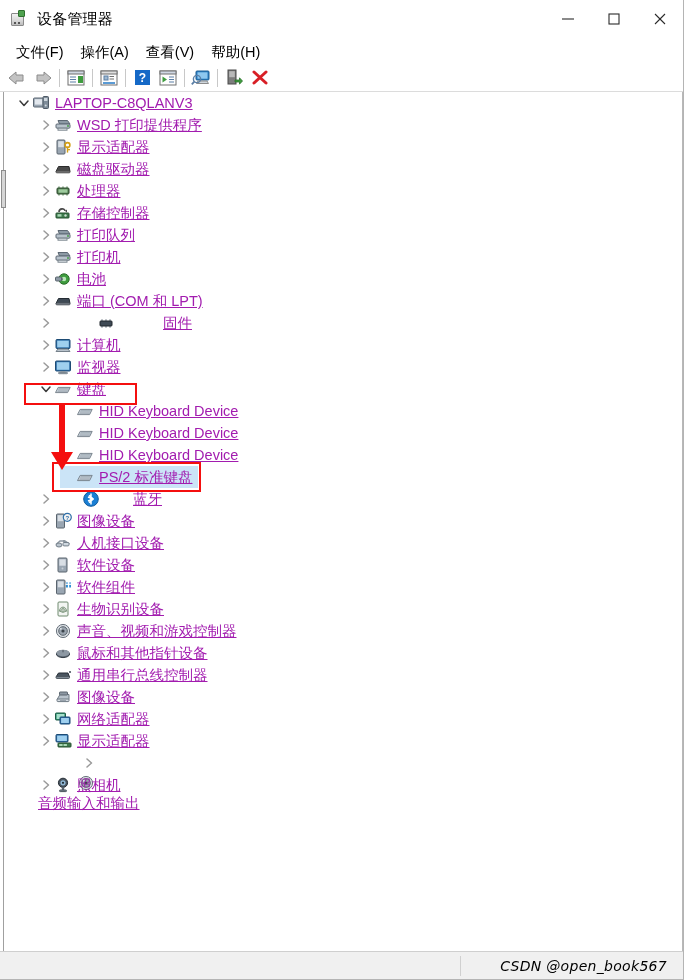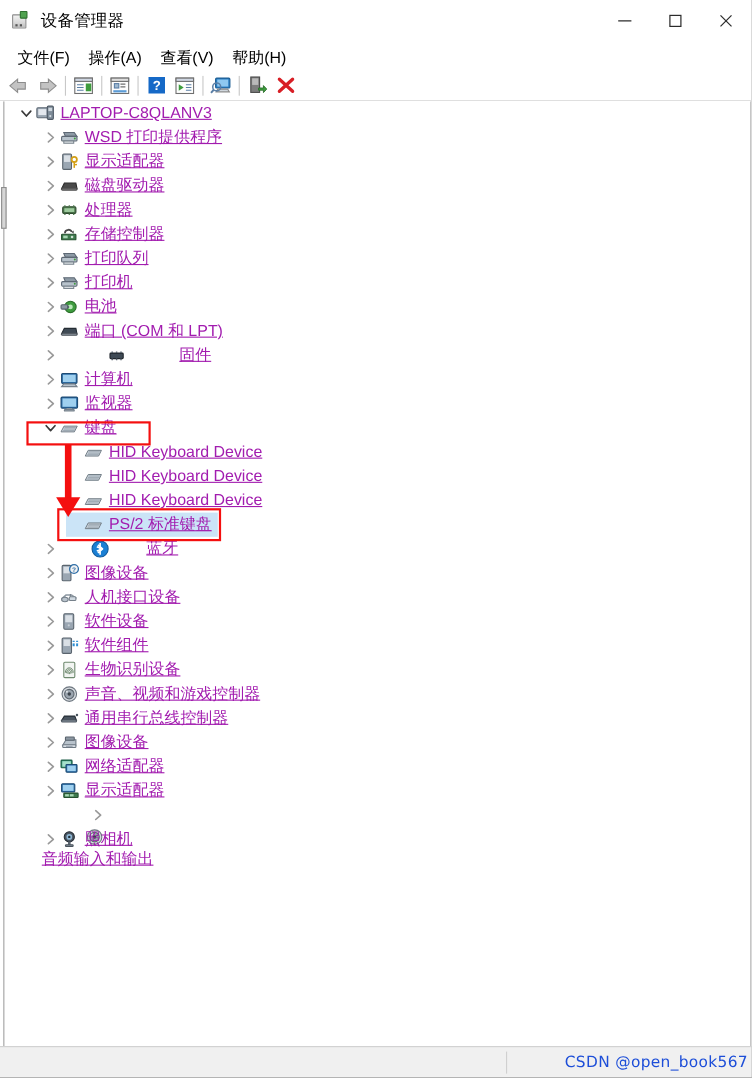--- a/index.html
+++ b/index.html
@@ -209,24 +209,25 @@
     position: relative;
   }
   #status-sep {
     position: absolute;
     left: 460px; top: 4px;
     width: 1px; height: 20px;
     background: #d0d0d0;
   }
   #watermark {
     font-size: 14px;
-    color: #1d4ed8;
-    margin-right: 3px;
+    color: #000000;
+    margin-right: 16px;
     letter-spacing: 0.3px;
     font-family: "DejaVu Sans", sans-serif;
+    font-style: italic;
   }
 </style>
 </head>
 <body>
 
 <div id="window">
 
   <div id="titlebar">
     <div id="title-icon">
       <div class="dm-body"></div>
@@ -810,20 +811,37 @@
           </div>
           <div class="tree-row">
             <div class="row-inner" style="margin-left: 30px;">
               <span class="twisty">
                 <svg width="12" height="12" viewBox="0 0 12 12">
                   <path d="M4 2 L8.5 6 L4 10" fill="none" stroke="#9a9a9a" stroke-width="1.5" stroke-linecap="round" stroke-linejoin="round"></path>
                 </svg>
               </span>
               <span class="node-icon">
                 <svg width="18" height="18" viewBox="0 0 18 18">
+                  <ellipse cx="9" cy="10" rx="6.6" ry="3.6" fill="#5b6672" stroke="#333c45"></ellipse>
+                  <ellipse cx="9" cy="9" rx="6.6" ry="3.2" fill="#8d98a3"></ellipse>
+                  <line x1="9" y1="6" x2="9" y2="8.3" stroke="#4a535c" stroke-width="1"></line>
+                </svg>
+              </span>
+              <span class="node-label">鼠标和其他指针设备</span>
+            </div>
+          </div>
+          <div class="tree-row">
+            <div class="row-inner" style="margin-left: 30px;">
+              <span class="twisty">
+                <svg width="12" height="12" viewBox="0 0 12 12">
+                  <path d="M4 2 L8.5 6 L4 10" fill="none" stroke="#9a9a9a" stroke-width="1.5" stroke-linecap="round" stroke-linejoin="round"></path>
+                </svg>
+              </span>
+              <span class="node-icon">
+                <svg width="18" height="18" viewBox="0 0 18 18">
                   <path d="M2 11 L4.5 7 L14 7 L15.5 11 Z" fill="#4a5560" stroke="#262e36"></path>
                   <rect x="2" y="10.6" width="13.5" height="1.8" rx="0.8" fill="#8d98a3" stroke="#4a535c"></rect>
                   <circle cx="16" cy="6" r="1.1" fill="#4a5560"></circle>
                 </svg>
               </span>
               <span class="node-label">通用串行总线控制器</span>
             </div>
           </div>
           <div class="tree-row">
             <div class="row-inner" style="margin-left: 30px;">

